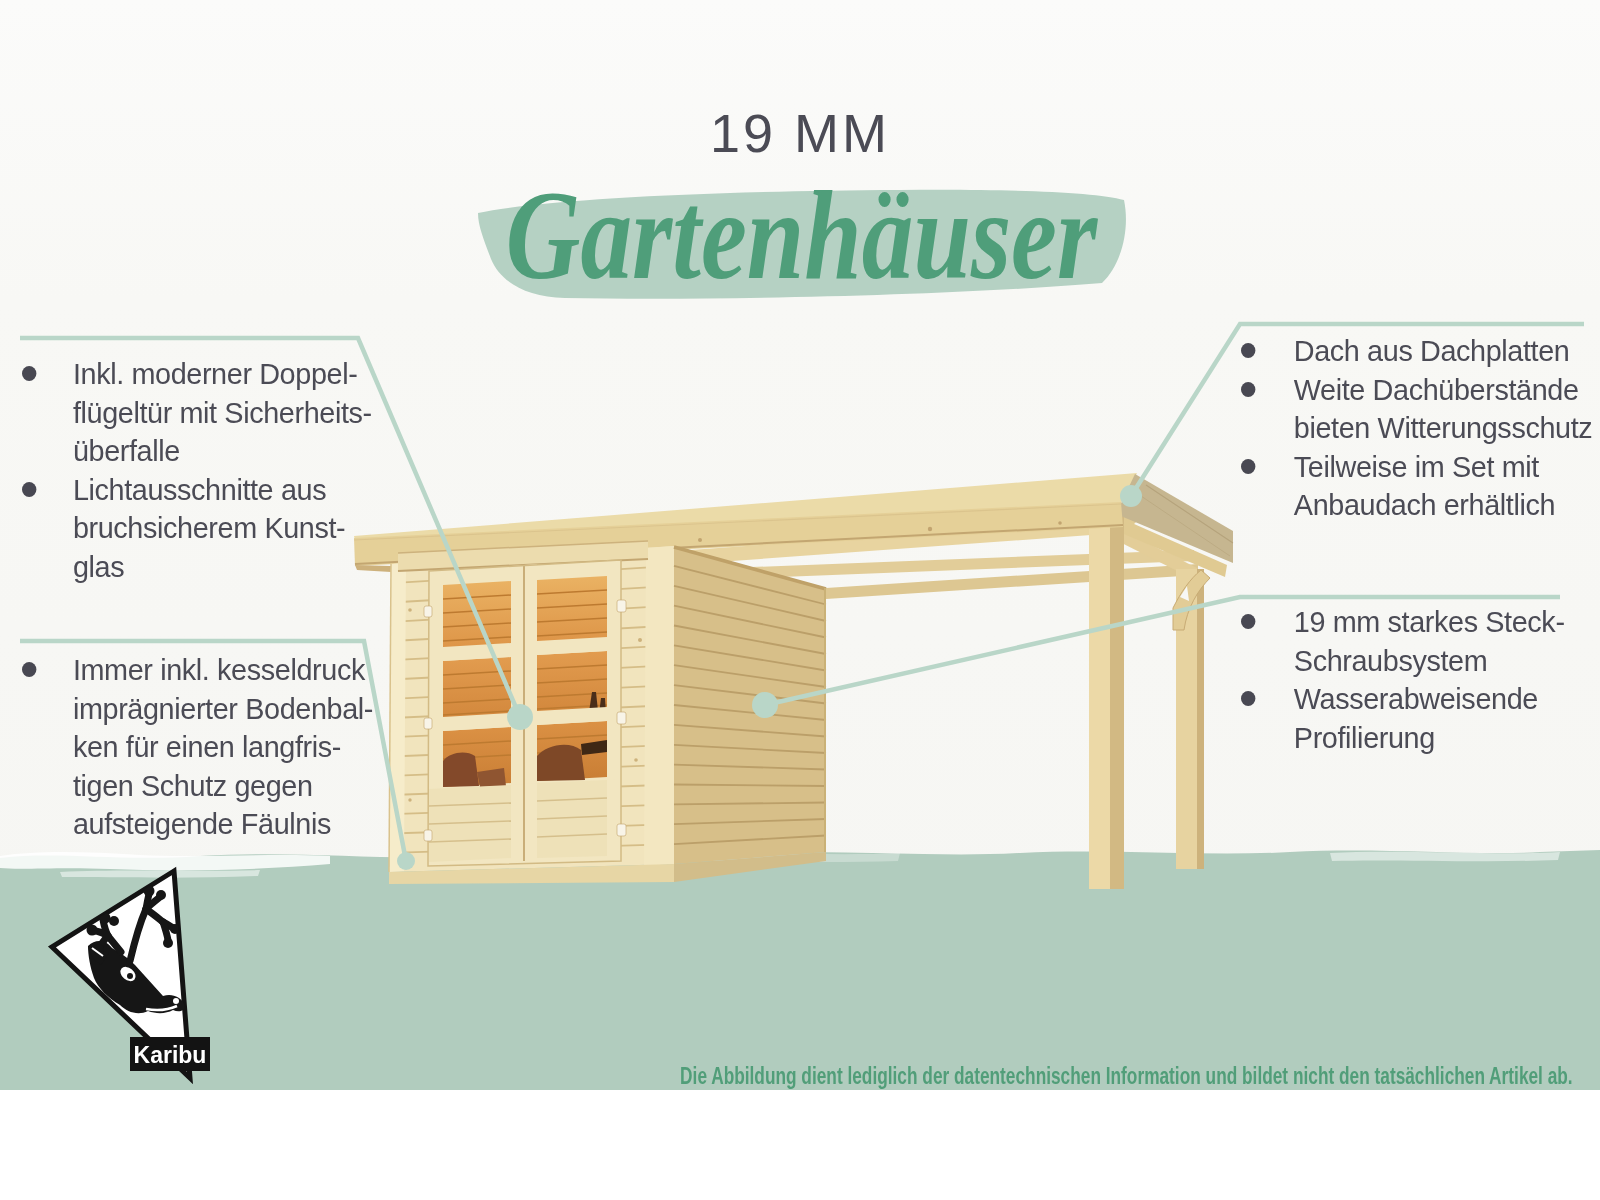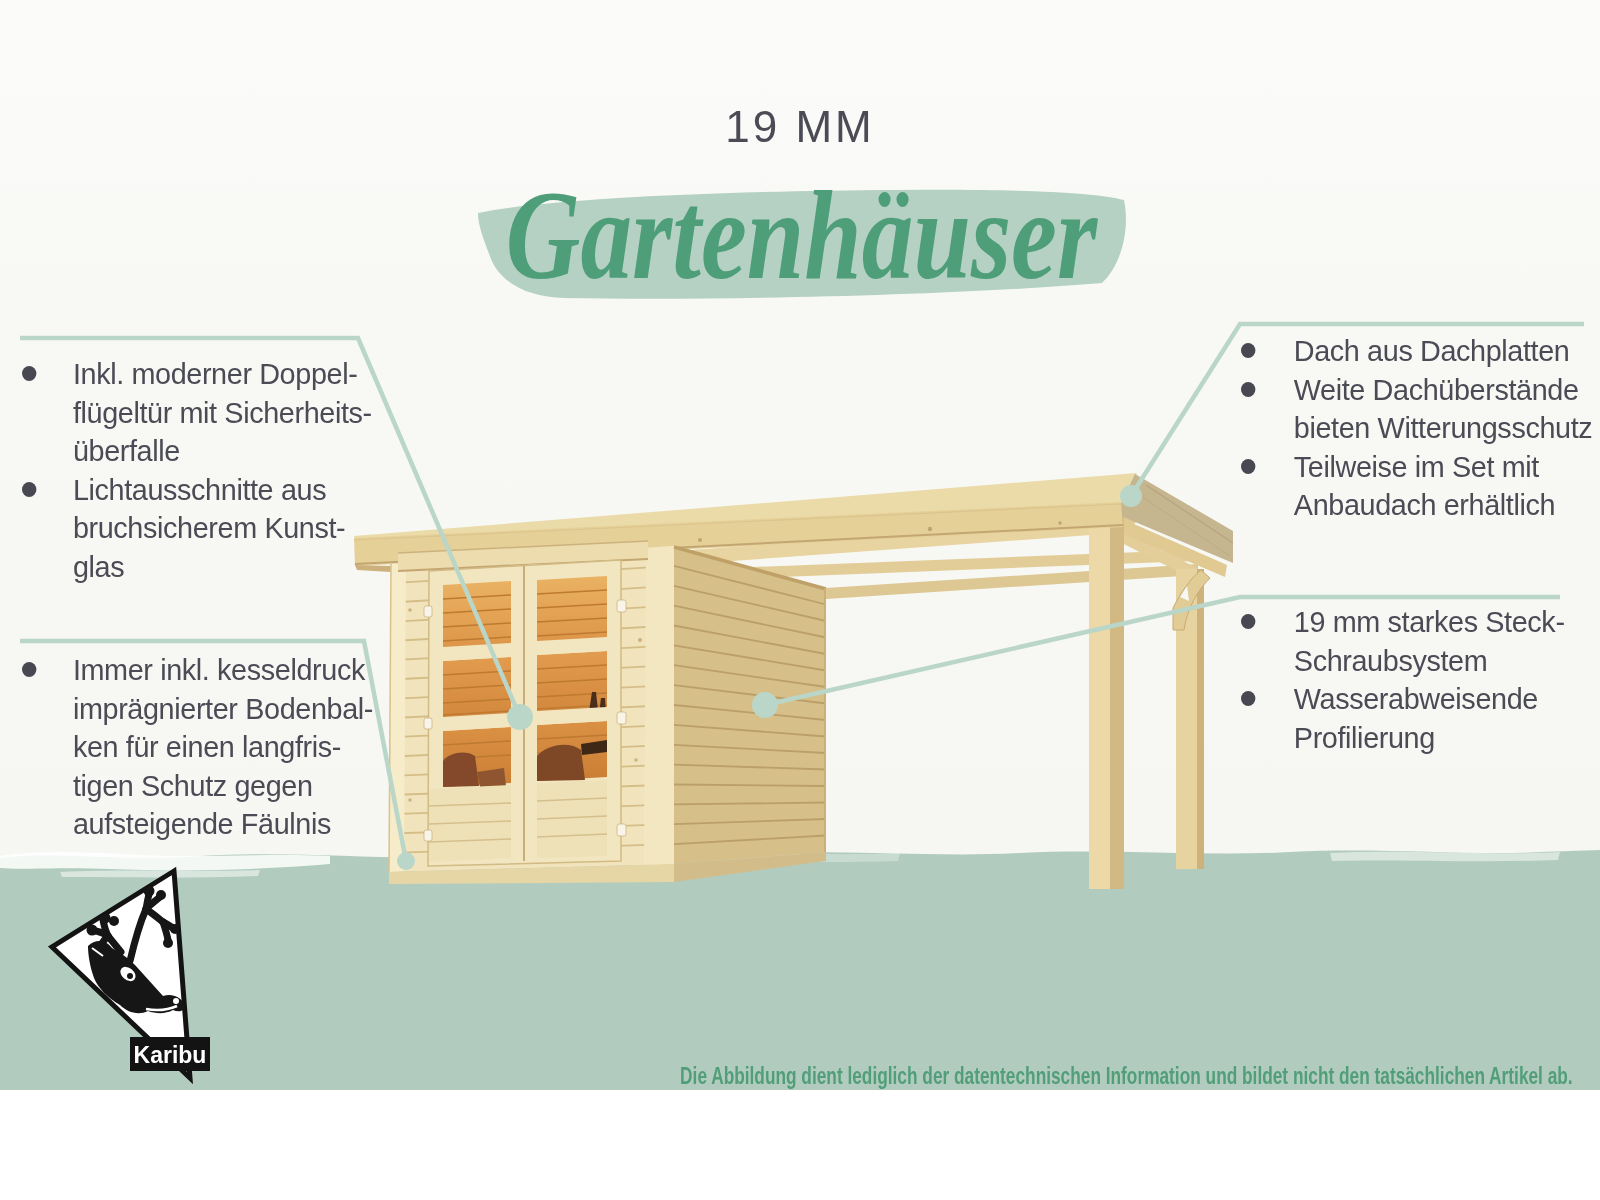--- a/index.html
+++ b/index.html
@@ -298,21 +298,21 @@
 <path d="M92,948 L103,956" stroke="#ffffff" stroke-width="2" fill="none"></path>
 </g>
 
 <g>
           <rect x="130" y="1037" width="80" height="34" fill="#131313"></rect>
 <text x="170" y="1063" font-family="Liberation Sans, sans-serif" font-size="23" font-weight="bold" fill="#ffffff" text-anchor="middle">Karibu</text>
         </g>
 </g>
 </svg>
 
-<div style="position:absolute;left:0;right:0;top:102px;text-align:center;font-size:44px;letter-spacing:3px;color:#4b4b55;">19 MM</div>
+<div style="position:absolute;left:0;right:0;top:102px;text-align:center;font-size:54px;letter-spacing:3px;color:#4b4b55;">19 MM</div>
 
 <div style="position:absolute;left:450px;top:164px;width:620px;text-align:center;font-family:'Liberation Serif',serif;font-style:italic;font-weight:bold;font-size:126px;color:#4f9e7a;transform:scaleX(0.82);transform-origin:center top;">Gartenhäuser</div>
 
 <div class="blk" style="left:22px;top:355px;">
 <div class="li lb">Inkl. moderner Doppel-</div>
 <div class="li">flügeltür mit Sicherheits-</div>
 <div class="li">überfalle</div>
 <div class="li lb">Lichtausschnitte aus</div>
 <div class="li">bruchsicherem Kunst-</div>
 <div class="li">glas</div>

